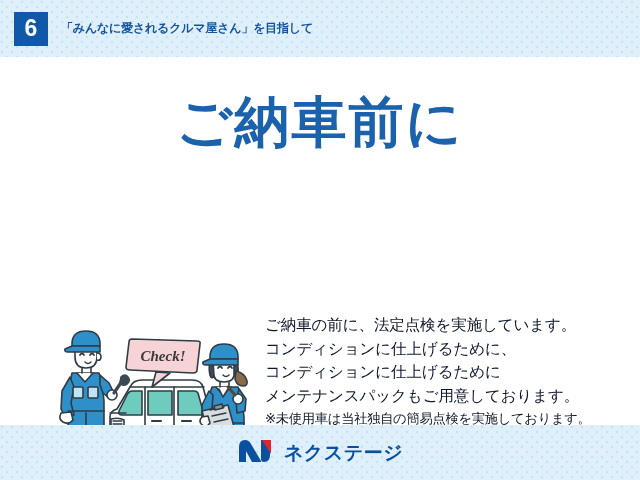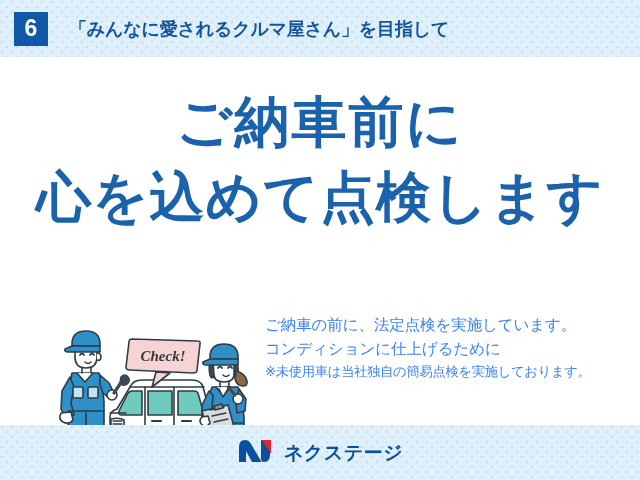--- a/index.html
+++ b/index.html
@@ -48,23 +48,23 @@
     color: #ffffff;
     font-size: 23px;
     font-weight: bold;
     display: flex;
     align-items: center;
     justify-content: center;
     flex: 0 0 auto;
     letter-spacing: 0;
   }
   #header-title {
-    margin-left: 21px;
+    margin-left: 13px;
     color: #14539e;
-    font-size: 18px;
+    font-size: 12px;
     font-weight: bold;
     white-space: nowrap;
     letter-spacing: -0.2px;
   }
 
   
   #main {
     position: absolute;
     left: 0; top: 57px;
     width: 580px;
@@ -92,21 +92,21 @@
     line-height: 60px;
     letter-spacing: 1px;
   }
 
   
   #body-copy {
     position: absolute;
     left: 265px;
     top: 256px;
     width: 360px;
-    color: #3b82f6;
+    color: #0f172a;
     font-size: 15.5px;
     line-height: 23.5px;
     letter-spacing: -0.1px;
     white-space: nowrap;
   }
   #body-copy .line { display: block; }
   #body-note {
     font-size: 13.3px;
     line-height: 22px;
     display: block;
@@ -155,21 +155,20 @@
 
   <div id="header" class="dotband">
     <div id="step-badge">6</div>
     <div id="header-title">「みんなに愛されるクルマ屋さん」を目指して</div>
   </div>
 
   <div id="main">
 
     <div id="headline-1" class="headline">ご納車前に</div>
 
-    <div id="headline-2" class="headline">心を込めて点検します</div>
 
     <div id="illustration">
       <svg width="205" height="130" viewBox="0 0 205 130" xmlns="http://www.w3.org/2000/svg">
         <g stroke="#2f3c46" stroke-width="1.6" fill="none" stroke-linecap="round" stroke-linejoin="round">
 
           <g>
 
             <path d="M20 48 L18 58 L16 76 L16 122 L52 122 L52 76 L50 58 L47 48 Z" fill="#2f8fc9"></path>
 
             <path d="M18 52 L10 66 L9 84 L13 92 L22 90 L19 78 L22 62 Z" fill="#2f8fc9"></path>
@@ -294,21 +293,23 @@
             <path d="M168 57 L168 62 M177 57 L177 62"></path>
           </g>
         </g>
 
         <text x="111" y="36" text-anchor="middle" font-family="Liberation Serif, serif" font-size="15" font-style="italic" font-weight="bold" fill="#3a3a3a">Check!</text>
       </svg>
     </div>
 
     <div id="body-copy">
       <span class="line">ご納車の前に、法定点検を実施しています。</span>
+      <span class="line">コンディションに仕上げるために、</span>
       <span class="line">コンディションに仕上げるために</span>
+      <span class="line">メンテナンスパックもご用意しております。</span>
       <span id="body-note">※未使用車は当社独自の簡易点検を実施しております。</span>
     </div>
 
   </div>
 
   <div id="footer" class="dotband">
     <div id="brand-logo">
       <span>
         <svg width="38" height="26" viewBox="0 0 38 26" xmlns="http://www.w3.org/2000/svg">
           <path d="M2 24 L2 9 Q2 2 8 2 Q12 2 14 6 L24 23 L24 24 L15 24 L9 13 L9 24 Z" fill="#0b50a0"></path>

